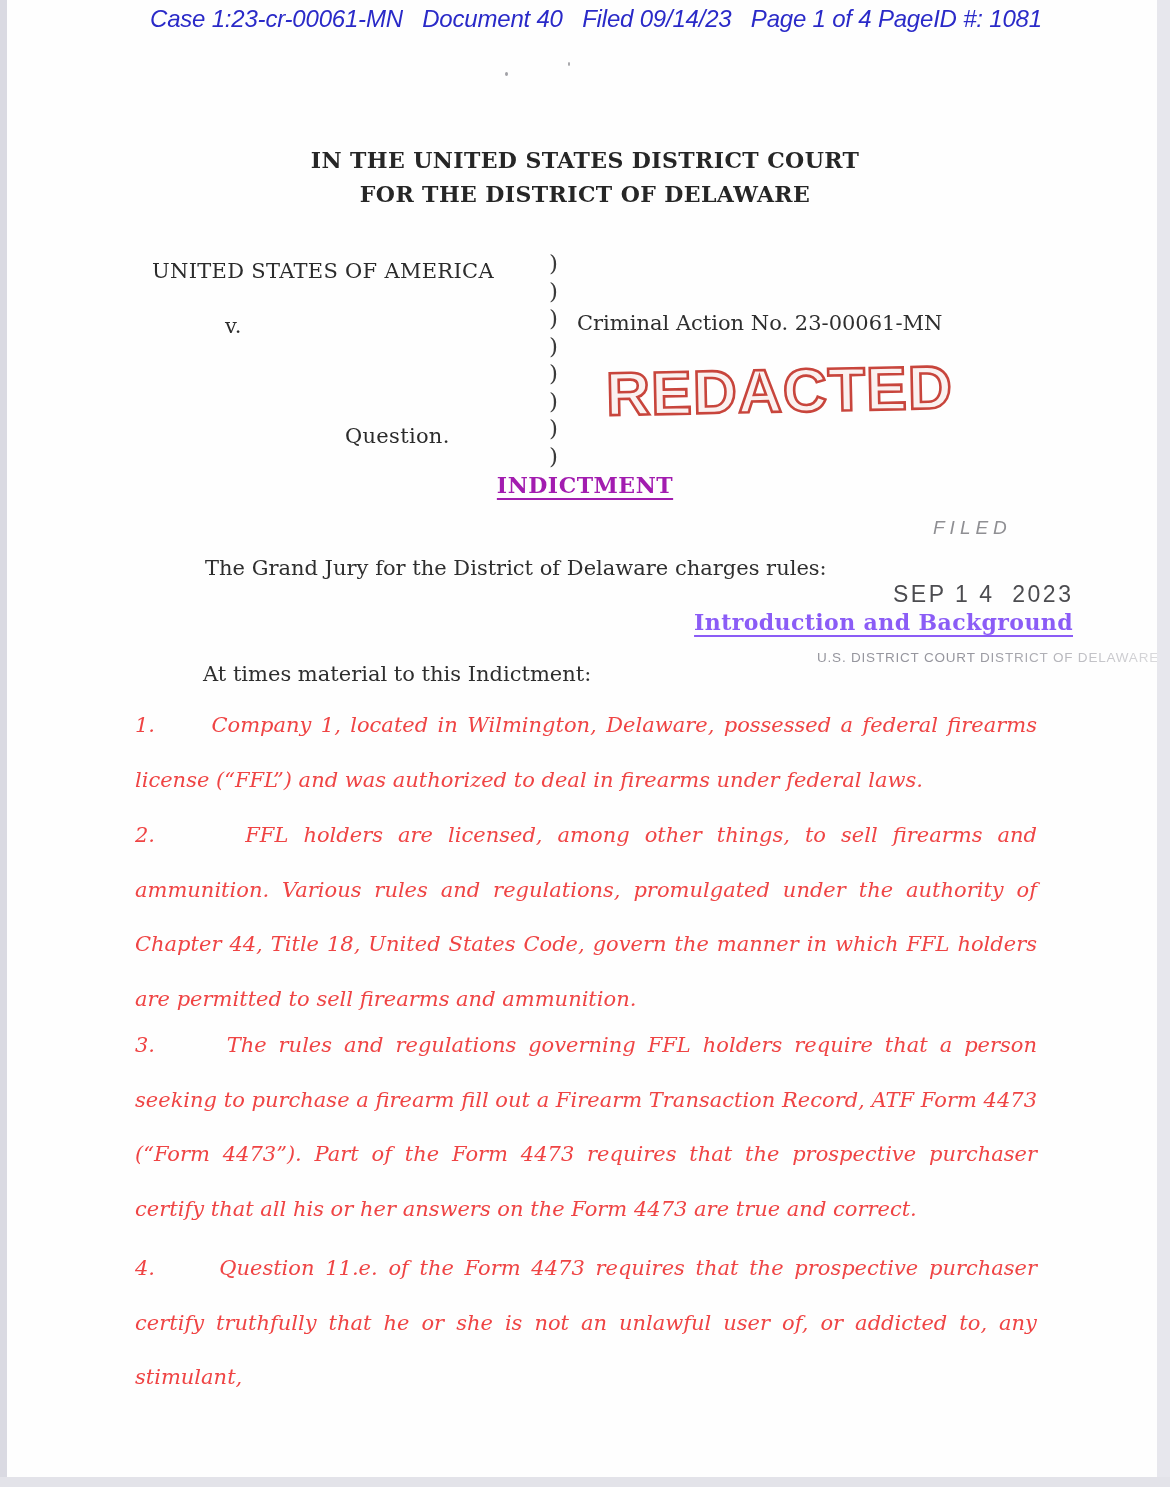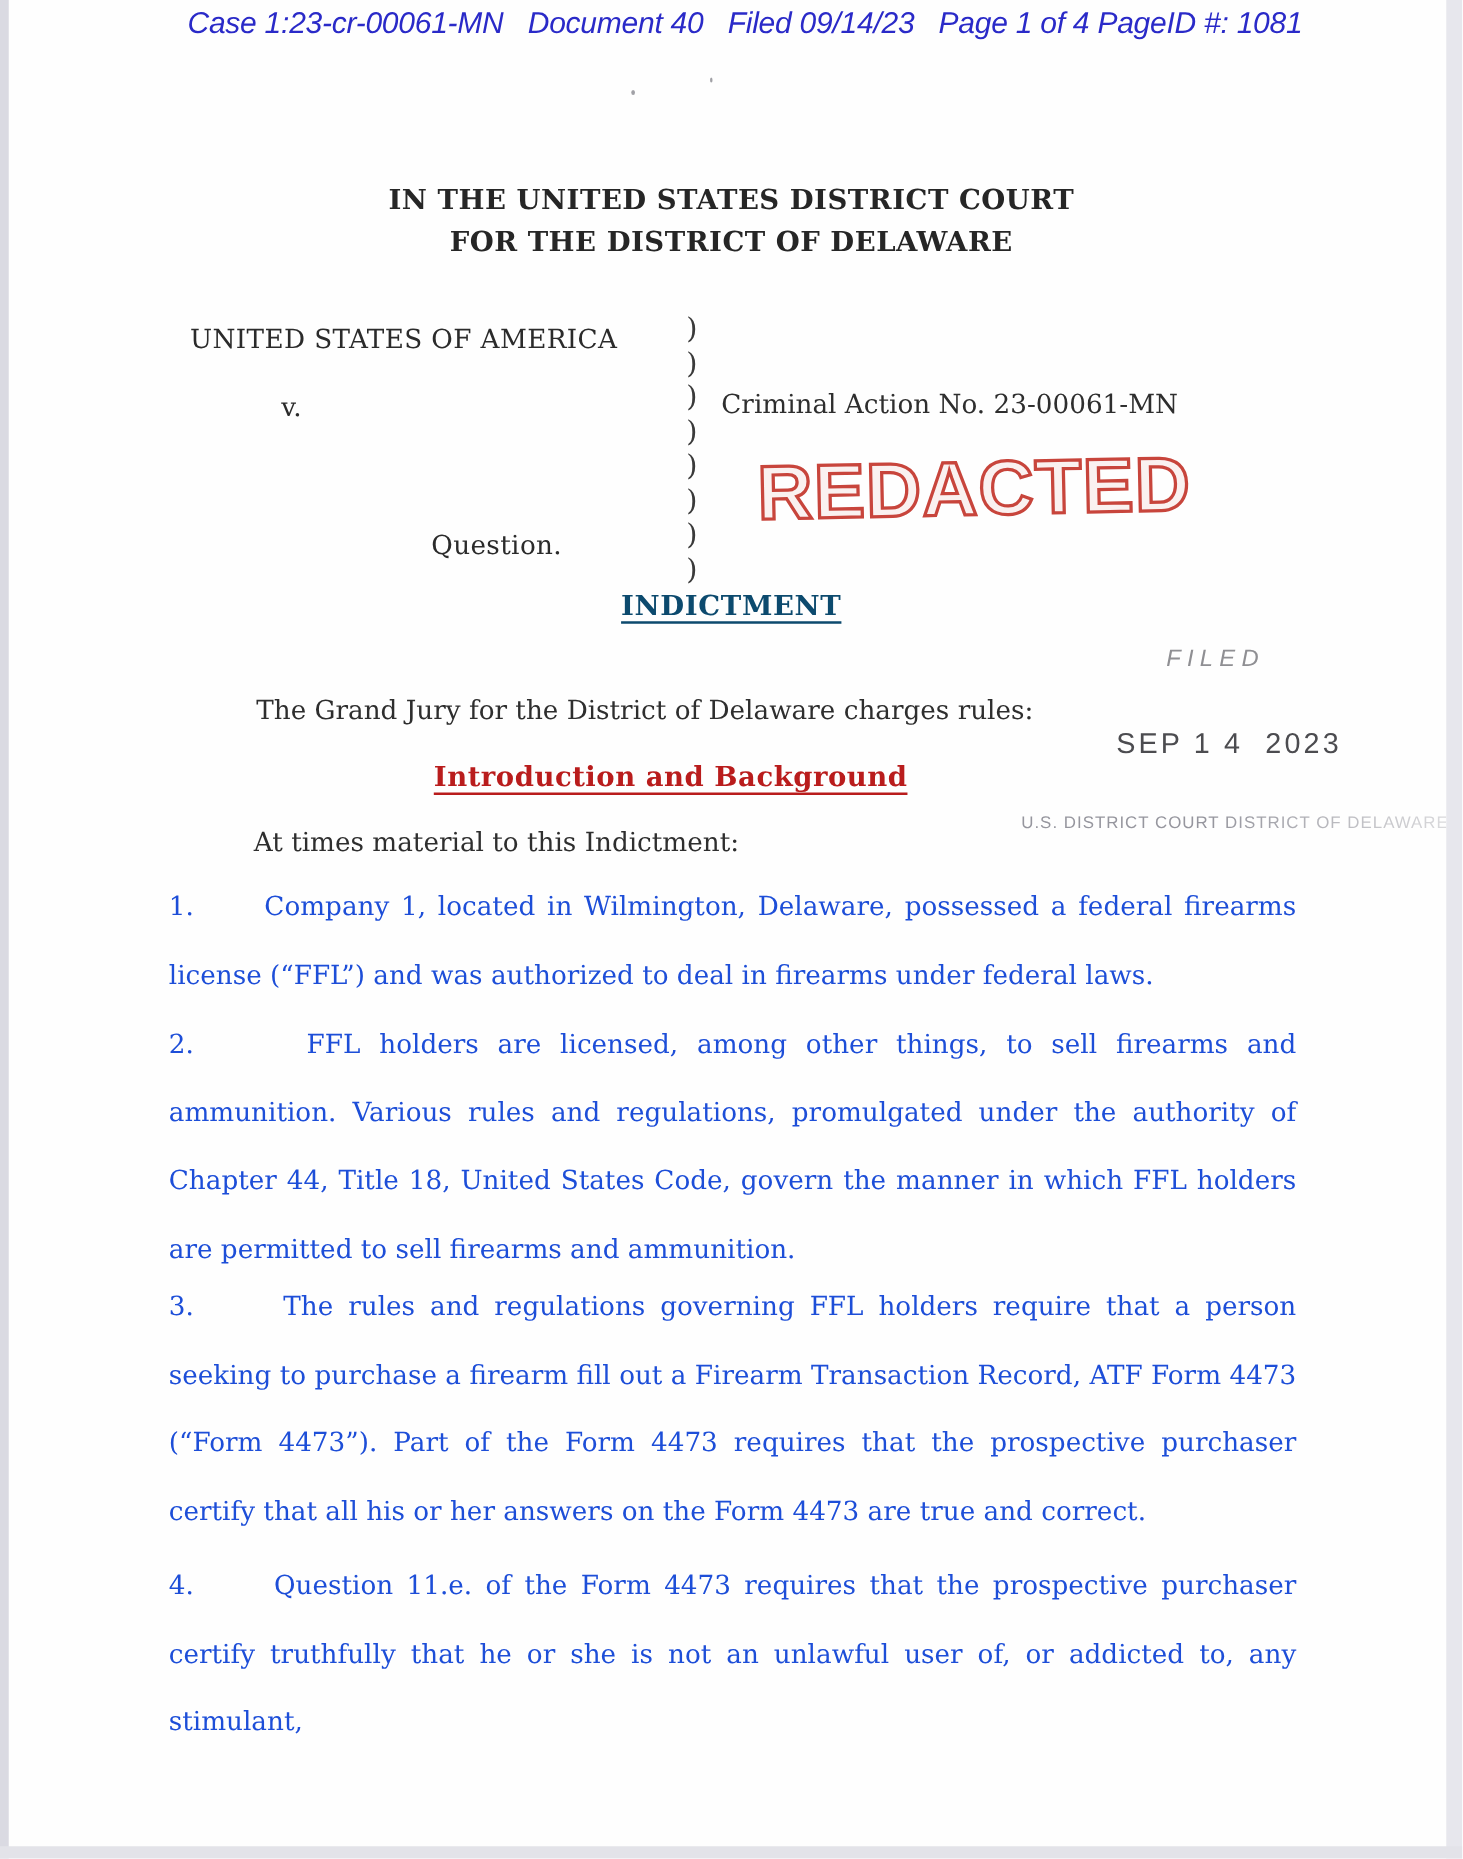--- a/index.html
+++ b/index.html
@@ -49,21 +49,21 @@
     font-family:"Liberation Sans", sans-serif;
     font-weight:800;font-size:61px;letter-spacing:1px;
     color:rgba(200,69,60,0.07);
     -webkit-text-stroke:2.6px #c8453c;
     transform:rotate(-1.2deg);
     white-space:nowrap;
   }
 
   .indictment{
     left:0;top:472px;width:1170px;text-align:center;
-    font-weight:bold;font-size:22px;letter-spacing:0.5px;color:#0c4a6e;
+    font-weight:bold;font-size:22px;letter-spacing:0.5px;color:#a21caf;
     text-decoration:underline;text-decoration-thickness:2px;text-underline-offset:5px;
   }
   .filed-label{
     left:933px;top:517px;
     font-family:"Liberation Sans", sans-serif;
     font-size:19px;letter-spacing:5px;color:#8f8f93;font-style:italic;
   }
   .filed-date{
     left:893px;top:581px;
     font-family:"Liberation Sans", sans-serif;
@@ -75,31 +75,32 @@
     font-family:"Liberation Sans", sans-serif;
     font-size:13.5px;letter-spacing:0.8px;color:#96969e;
     filter:blur(0.4px);
     -webkit-mask-image:linear-gradient(90deg,#000 45%,rgba(0,0,0,0.35));
     mask-image:linear-gradient(90deg,#000 45%,rgba(0,0,0,0.35));
     white-space:nowrap;
     text-align:right;
   }
   .charge-line{left:205px;top:556px;font-size:21px;}
   .intro-heading{
-    left:0;top:609px;width:1073px;text-align:center;
-    font-weight:bold;font-size:22px;letter-spacing:0.4px;color:#b91c1c;
+    left:0;top:609px;width:1073px;text-align:right;
+    font-weight:bold;font-size:22px;letter-spacing:0.4px;color:#8b5cf6;
     text-decoration:underline;text-decoration-thickness:2px;text-underline-offset:5px;
   }
   .at-times{left:203px;top:662px;font-size:21px;}
 
   .body-para{
     left:135px;width:902px;
     font-size:21px;line-height:54.5px;
-    text-align:justify;color:#1d4ed8;
+    text-align:justify;color:#ef4444;
     margin:0;
+    font-style:italic;
   }
   .p1{top:698px;}
   .p2{top:808px;}
   .p3{top:1018px;}
   .p4{top:1241px;}
 </style>
 </head>
 <body>
 
 <div class="page">

